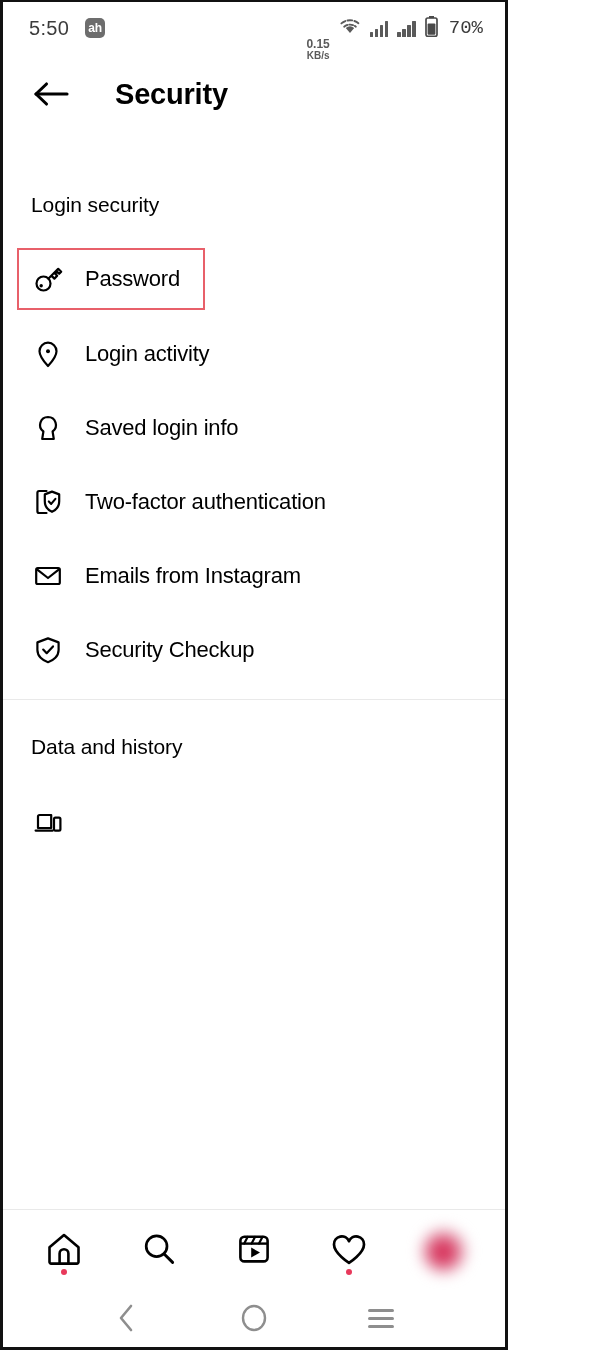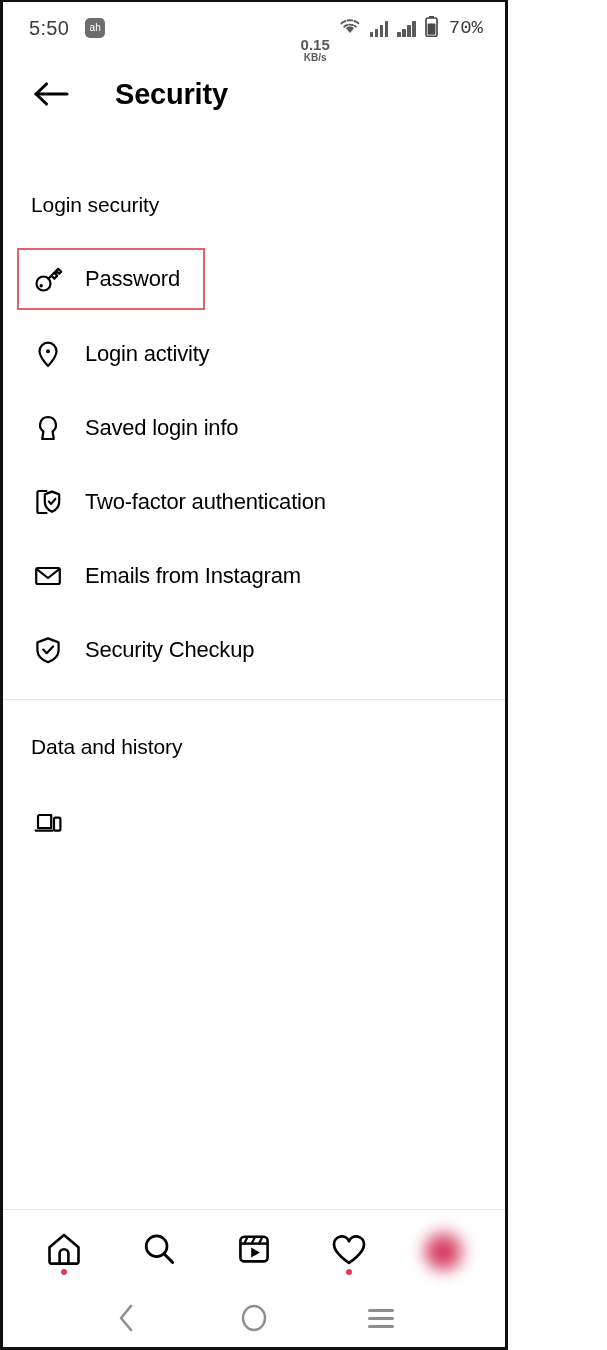--- a/index.html
+++ b/index.html
@@ -24,25 +24,25 @@
     position:absolute; top:0; left:0; right:0; height:52px;
     display:flex; align-items:center; justify-content:space-between;
     padding:0 22px 0 26px;
   }
   .sb-left { display:flex; align-items:center; gap:16px; }
   .sb-time { font-size:20px; color:#3c3c3c; letter-spacing:.3px; }
   .sb-appicon {
     width:20px; height:20px; border-radius:5px;
     background:#6d6d6d; color:#fff;
     display:flex; align-items:center; justify-content:center;
-    font-size:10px; font-weight:normal; line-height:1;
+    font-size:12px; font-weight:bold; line-height:1;
   }
   .sb-right { display:flex; align-items:center; gap:9px; }
   .sb-net { display:flex; flex-direction:column; align-items:center; line-height:1.05; color:#5a5a5a; }
-  .sb-net .v { font-size:15px; font-weight:bold;margin-top:44px; }
+  .sb-net .v { font-size:12px; font-weight:bold;margin-top:44px; }
   .sb-net .u { font-size:10px; font-weight:bold; }
   .sb-batt-pct { font-size:19px; color:#3c3c3c; margin-left:2px;font-family:Liberation Mono, monospace; }
   .bars { display:flex; align-items:flex-end; gap:1.5px; height:17px; }
   .bars i { display:block; width:3.5px; background:#5a5a5a; border-radius:.5px; }
   .bars i:nth-child(1){ height:5px; }
   .bars i:nth-child(2){ height:8px; }
   .bars i:nth-child(3){ height:12px; }
   .bars i:nth-child(4){ height:16px; }
 
   

